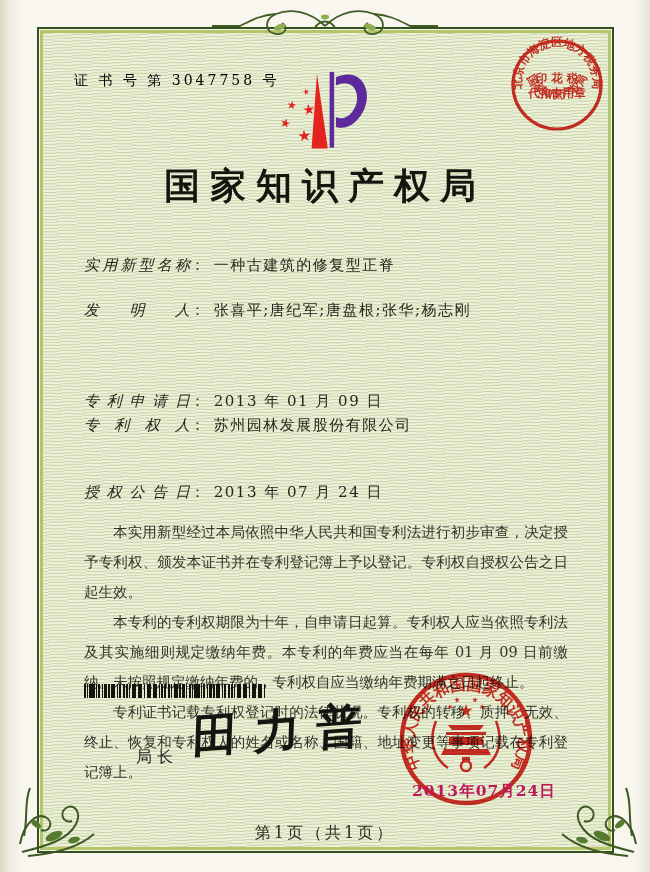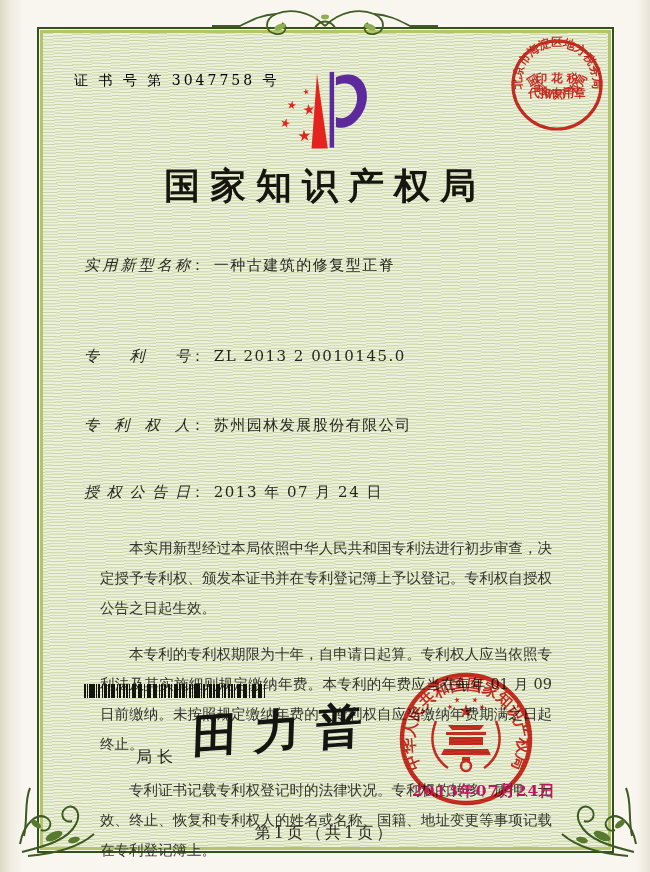--- a/index.html
+++ b/index.html
@@ -30,21 +30,21 @@
   .title{position:absolute;left:0;right:0;top:162px;text-align:center;
     font-size:36px;font-weight:bold;letter-spacing:10px;color:#16160f;}
 
   .field{position:absolute;left:84px;font-size:15px;letter-spacing:1px;white-space:nowrap;color:#26261c;}
   .flabel{display:inline-block;width:106px;text-align:justify;text-align-last:justify;letter-spacing:0;font-style:italic;}
   .fcolon{display:inline-block;margin:0 2px 0 0;}
   .fvalue{letter-spacing:1.5px;}
 
   .bodytext{position:absolute;left:84px;top:517px;width:484px;font-size:14.5px;
     line-height:30px;color:#33332a;text-align:justify;}
-  .bodytext p{margin:16px;text-indent:2em;}
+  .bodytext p{margin:0;text-indent:2em;}
 
   .barcode{position:absolute;left:84px;top:684px;width:182px;height:14px;
     background:
       repeating-linear-gradient(90deg,#15150f 0 1px,rgba(0,0,0,0) 1px 3px),
       repeating-linear-gradient(90deg,#15150f 0 2px,rgba(0,0,0,0) 2px 7px),
       repeating-linear-gradient(90deg,#15150f 0 1px,rgba(0,0,0,0) 1px 5px);}
 
   .juzhang{position:absolute;left:136px;top:747px;font-size:16px;letter-spacing:5px;color:#20201a;}
   .signature{position:absolute;left:192px;top:700px;font-size:46px;font-weight:bold;
     letter-spacing:16px;color:#141410;transform:rotate(-4deg) skewX(-6deg);white-space:nowrap;}
@@ -134,23 +134,27 @@
         <path d="M62,14 C90,2 102,28 94,48 C87,65 73,73 62,69 L62,58 C72,63 82,54 85,42 C88,27 78,15 62,23 Z"></path>
       </g>
     </svg>
 
     <div class="title">国家知识产权局</div>
 
     <div class="field" style="top:256px;">
       <span class="flabel">实用新型名称</span><span class="fcolon">：</span>
       <span class="fvalue">一种古建筑的修复型正脊</span>
     </div>
-    <div class="field" style="top:347px;">
-      <span class="flabel">专利号</span><span class="fcolon">：</span>
-      <span class="fvalue">ZL 2013 2 0010145.0</span>
+    <div class="field" style="top:301px;">
+      <span class="flabel">发明人</span><span class="fcolon">：</span>
+      <span class="fvalue">张喜平;唐纪军;唐盘根;张华;杨志刚</span>
+    </div>
+    <div class="field" style="top:392px;">
+      <span class="flabel">专利申请日</span><span class="fcolon">：</span>
+      <span class="fvalue">2013 年 01 月 09 日</span>
     </div>
     <div class="field" style="top:416px;">
       <span class="flabel">专利权人</span><span class="fcolon">：</span>
       <span class="fvalue">苏州园林发展股份有限公司</span>
     </div>
     <div class="field" style="top:483px;">
       <span class="flabel">授权公告日</span><span class="fcolon">：</span>
       <span class="fvalue">2013 年 07 月 24 日</span>
     </div>
 

